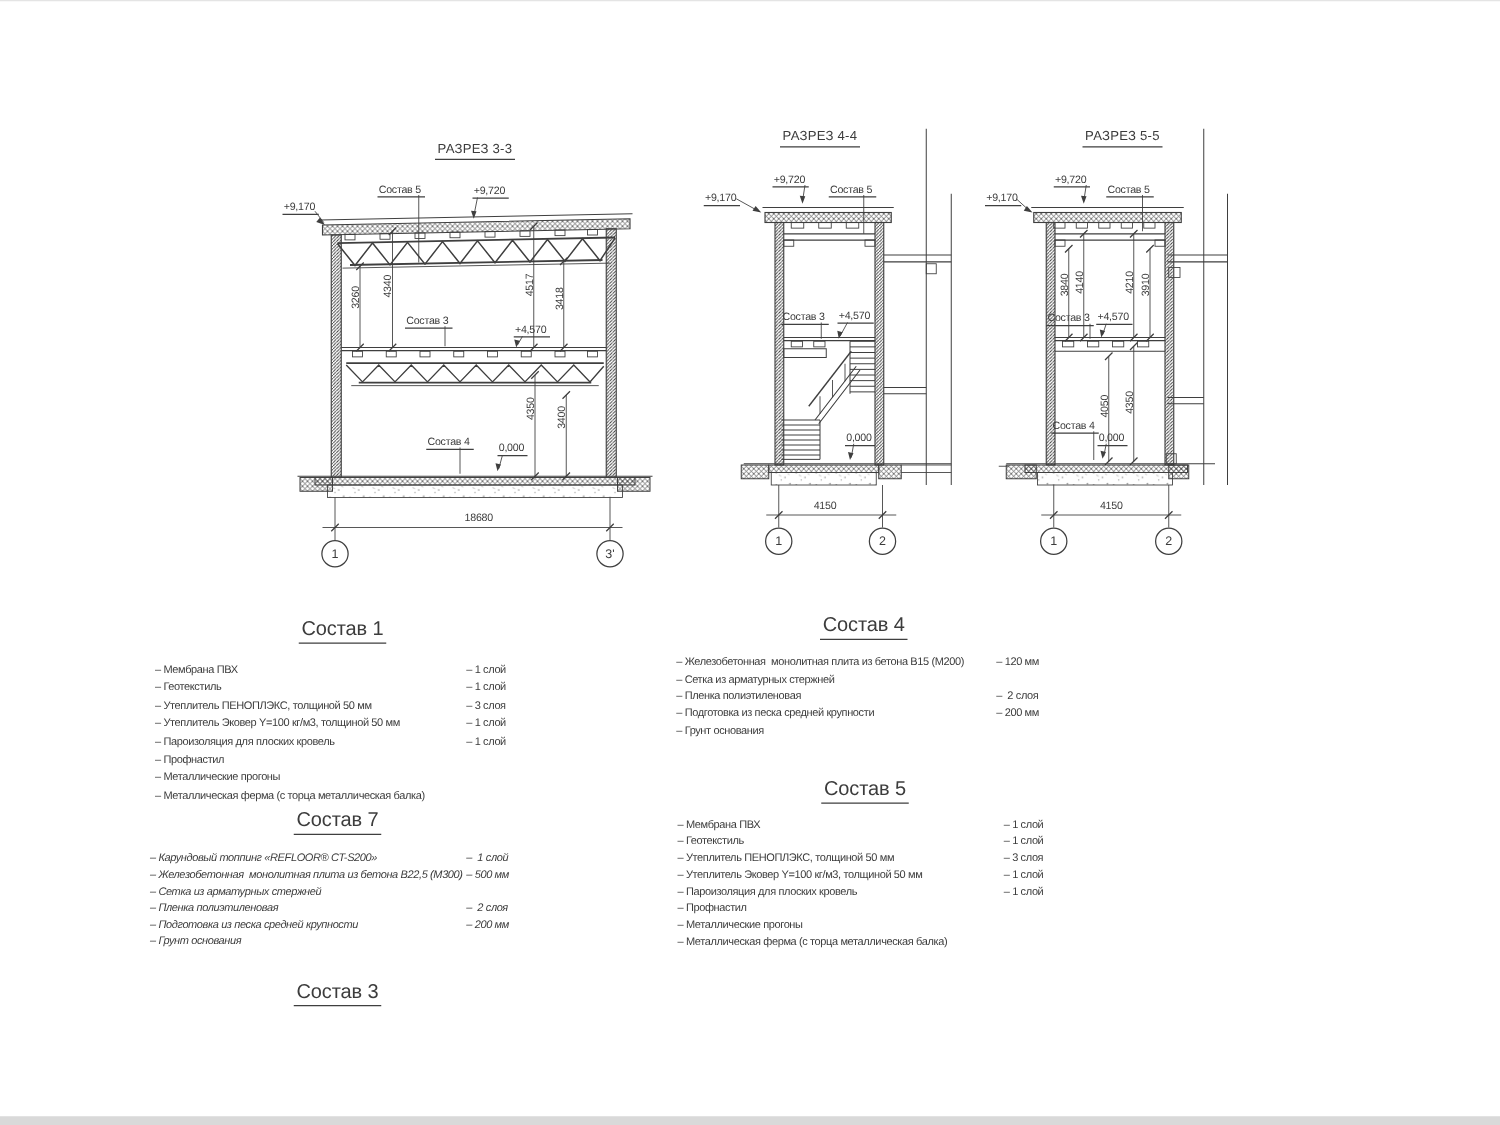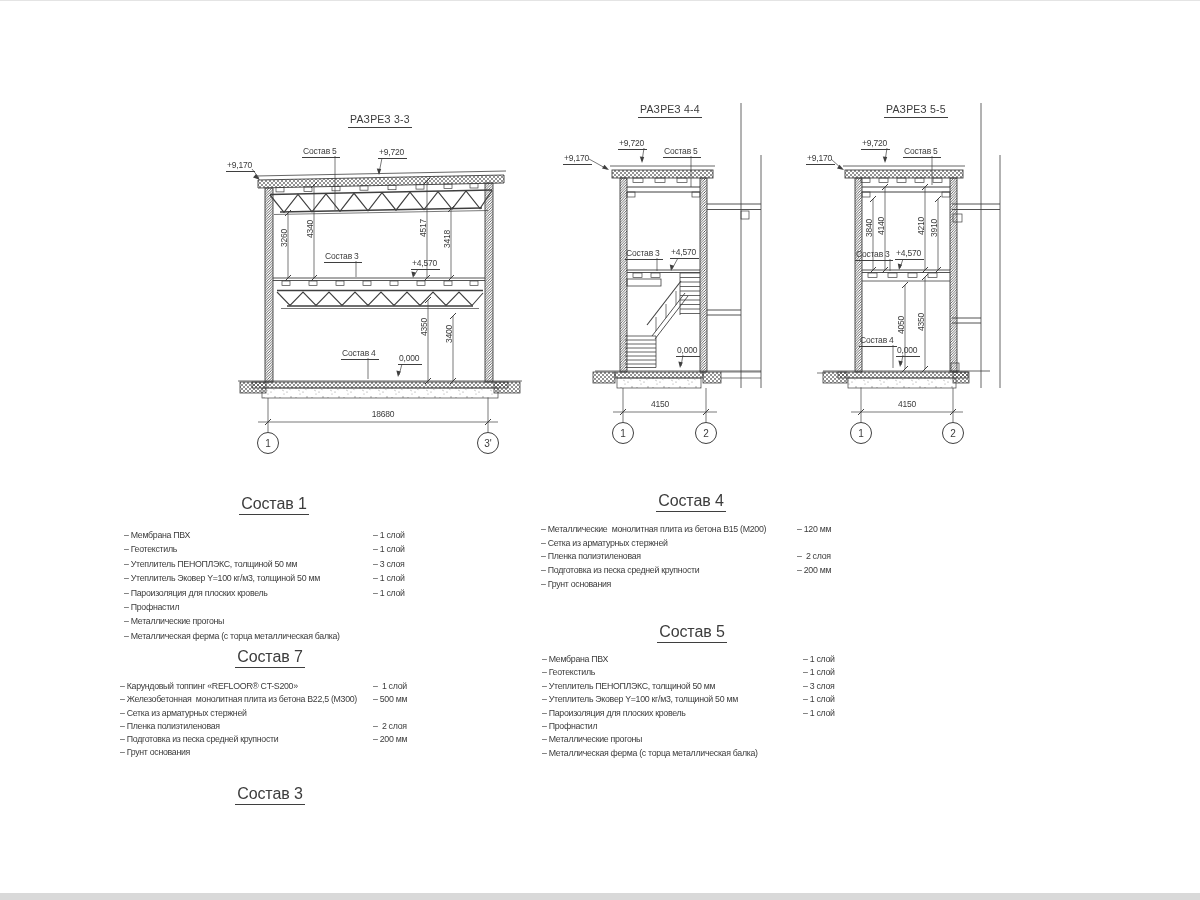--- a/index.html
+++ b/index.html
@@ -18,21 +18,21 @@
   .axis{position:absolute;width:22px;height:22px;border:1px solid #3f3f3f;border-radius:50%;
         background:#fff;box-sizing:border-box;display:flex;align-items:center;justify-content:center;
         font-size:10px;}
   .list{position:absolute;width:300px;}
   .lt{text-align:center;font-size:16px;letter-spacing:-0.1px;}
   .u2{border-bottom:1px solid #3f3f3f;padding:0 2px 2px 2px;}
   .row{display:flex;font-size:8.8px;letter-spacing:-0.3px;}
   .nm{flex:none;white-space:pre;}
   .qt{white-space:pre;}
   .l1 .nm{width:249px;} .l1 .row{line-height:14.4px;}
-  .l2 .nm{width:253px;} .l2 .row{line-height:13.3px;}
+  .l2 .nm{width:253px;} .l2 .row{line-height:13.3px;font-style:italic;}
   .l3 .nm{width:253px;} .l3 .row{line-height:13.6px;}
   .l4 .nm{width:256px;} .l4 .row{line-height:13.7px;}
   .l5 .nm{width:261px;} .l5 .row{line-height:13.4px;}
 </style>
 </head>
 <body>
 
 <div class="topline"></div>
 
 <svg width="0" height="0" style="position:absolute">
@@ -174,37 +174,37 @@
       </g>
       <path d="M65,320 L71,314 M148,320 L154,314" stroke-width="1"></path>
     </g>
     <g fill="#3f3f3f" stroke="none">
       <path d="M54,75 l-7,-1.5 l2.5,-3.8 z"></path>
       <path d="M87,68 l-2.2,-6.5 l4.4,0.4 z"></path>
       <path d="M116,176 l-1.2,-6.5 l4.3,1.2 z"></path>
       <path d="M125,273 l-1.6,-6.4 l4.4,0.9 z"></path>
     </g>
   </svg>
-  <span class="title" style="left:83px;top:8px">РАЗРЕЗ 4-4</span>
+  <span class="title" style="left:69px;top:8px">РАЗРЕЗ 4-4</span>
   <span class="t u" style="left:8px;top:58px">+9,170</span>
   <span class="t u" style="left:63px;top:43px">+9,720</span>
   <span class="t u" style="left:108px;top:51px">Состав 5</span>
   <span class="t u" style="left:70px;top:153px">Состав 3</span>
   <span class="t u" style="left:115px;top:152px">+4,570</span>
   <span class="t u" style="left:121px;top:250px">0,000</span>
   <span class="wdim" style="left:85px;top:304px">4150</span>
   <div class="axis" style="left:57px;top:327px">
       <span>1</span>
     </div>
   <div class="axis" style="left:140px;top:327px">
       <span>2</span>
     </div>
 </div>
 
-<div class="sec" style="left:795px;top:95px;width:240px;height:360px">
+<div class="sec" style="left:777px;top:95px;width:240px;height:360px">
   <svg width="240" height="360" viewBox="0 0 240 360">
     <g stroke="#3f3f3f" fill="none" stroke-width="1">
       <path d="M48,71 H170" stroke-width="0.8"></path>
       <rect x="50" y="75" width="118" height="8" fill="url(#hx)" stroke-width="0.9"></rect>
       <g stroke-width="0.7">
         <rect x="66" y="83" width="9" height="4.5"></rect>
           <rect x="84" y="83" width="9" height="4.5"></rect>
         <rect x="102" y="83" width="9" height="4.5"></rect>
           <rect x="120" y="83" width="9" height="4.5"></rect>
         <rect x="138" y="83" width="9" height="4.5"></rect>
@@ -339,21 +339,21 @@
 </div>
 
 <div class="list l3" style="left:120px;top:785px">
   <div class="lt"><span class="u2">Состав 3</span></div>
 </div>
 
 <div class="list l4" style="left:541px;top:492px">
   <div class="lt"><span class="u2">Состав 4</span></div>
   <div class="rows" style="margin-top:13px">
     <div class="row">
-        <span class="nm">– Металлические  монолитная плита из бетона В15 (М200)</span>
+        <span class="nm">– Железобетонная  монолитная плита из бетона В15 (М200)</span>
         <span class="qt">– 120 мм</span>
       </div>
     <div class="row">
         <span class="nm">– Сетка из арматурных стержней</span>
         <span class="qt"></span>
       </div>
     <div class="row">
         <span class="nm">– Пленка полиэтиленовая</span>
         <span class="qt">–  2 слоя</span>
       </div>

